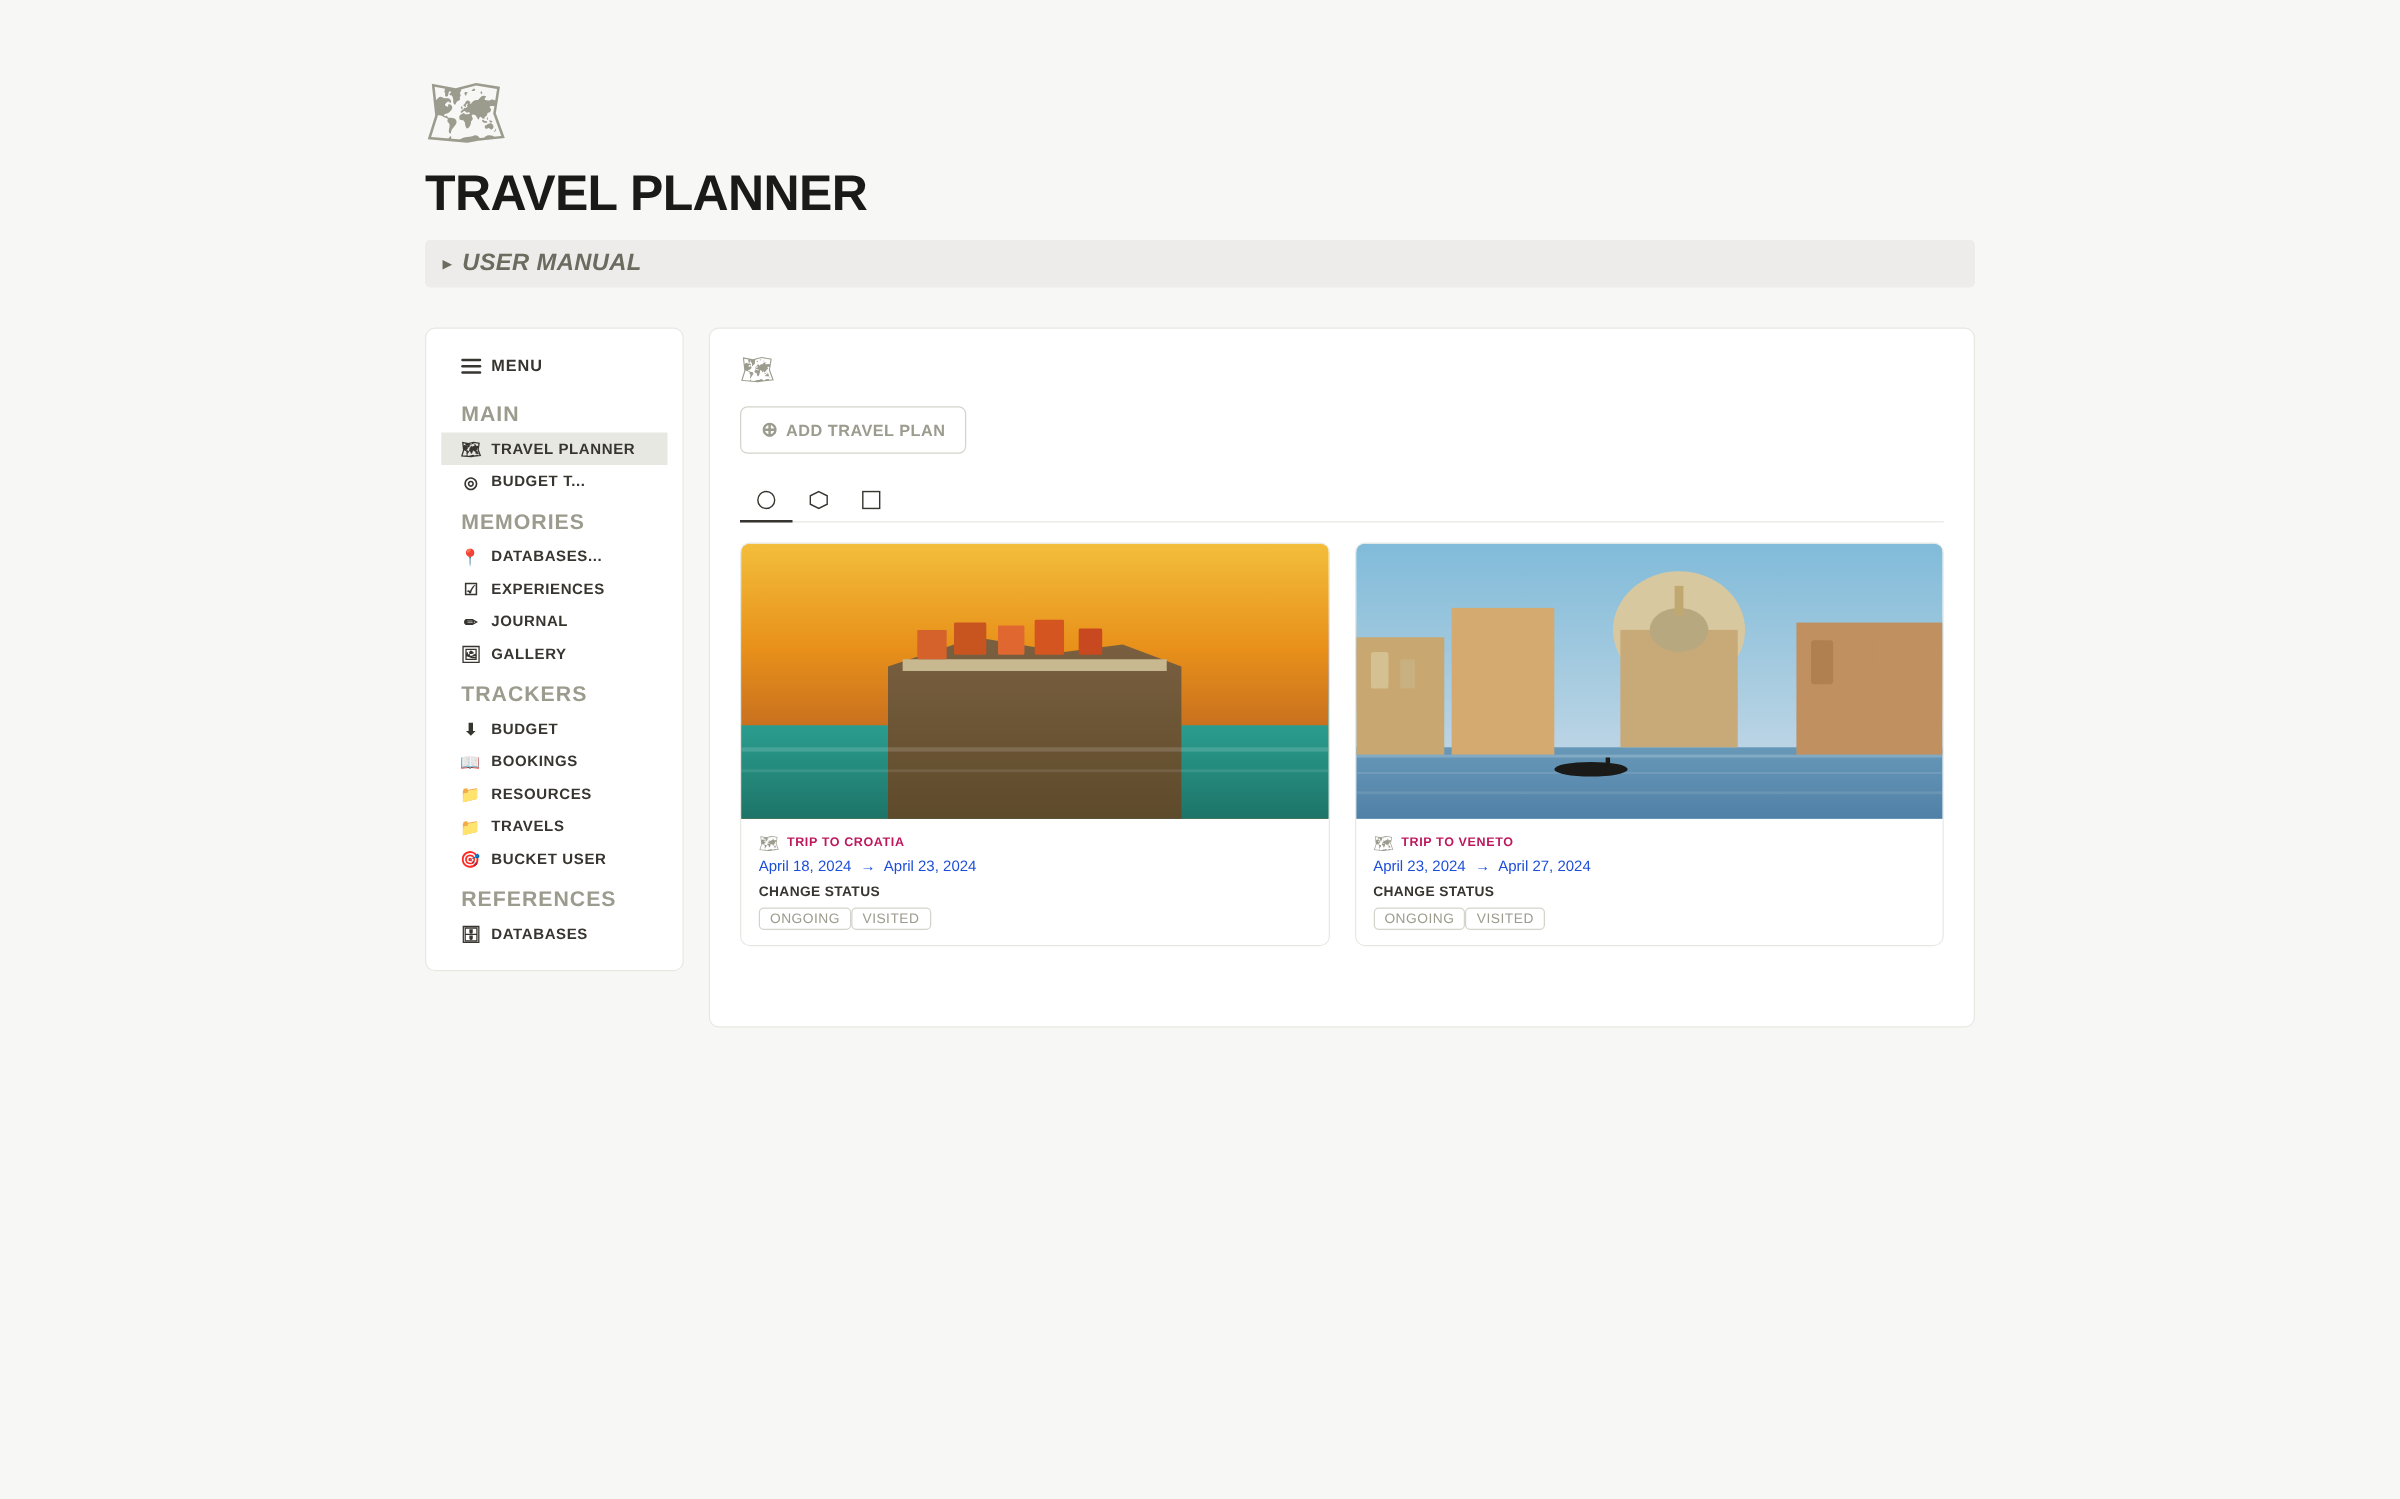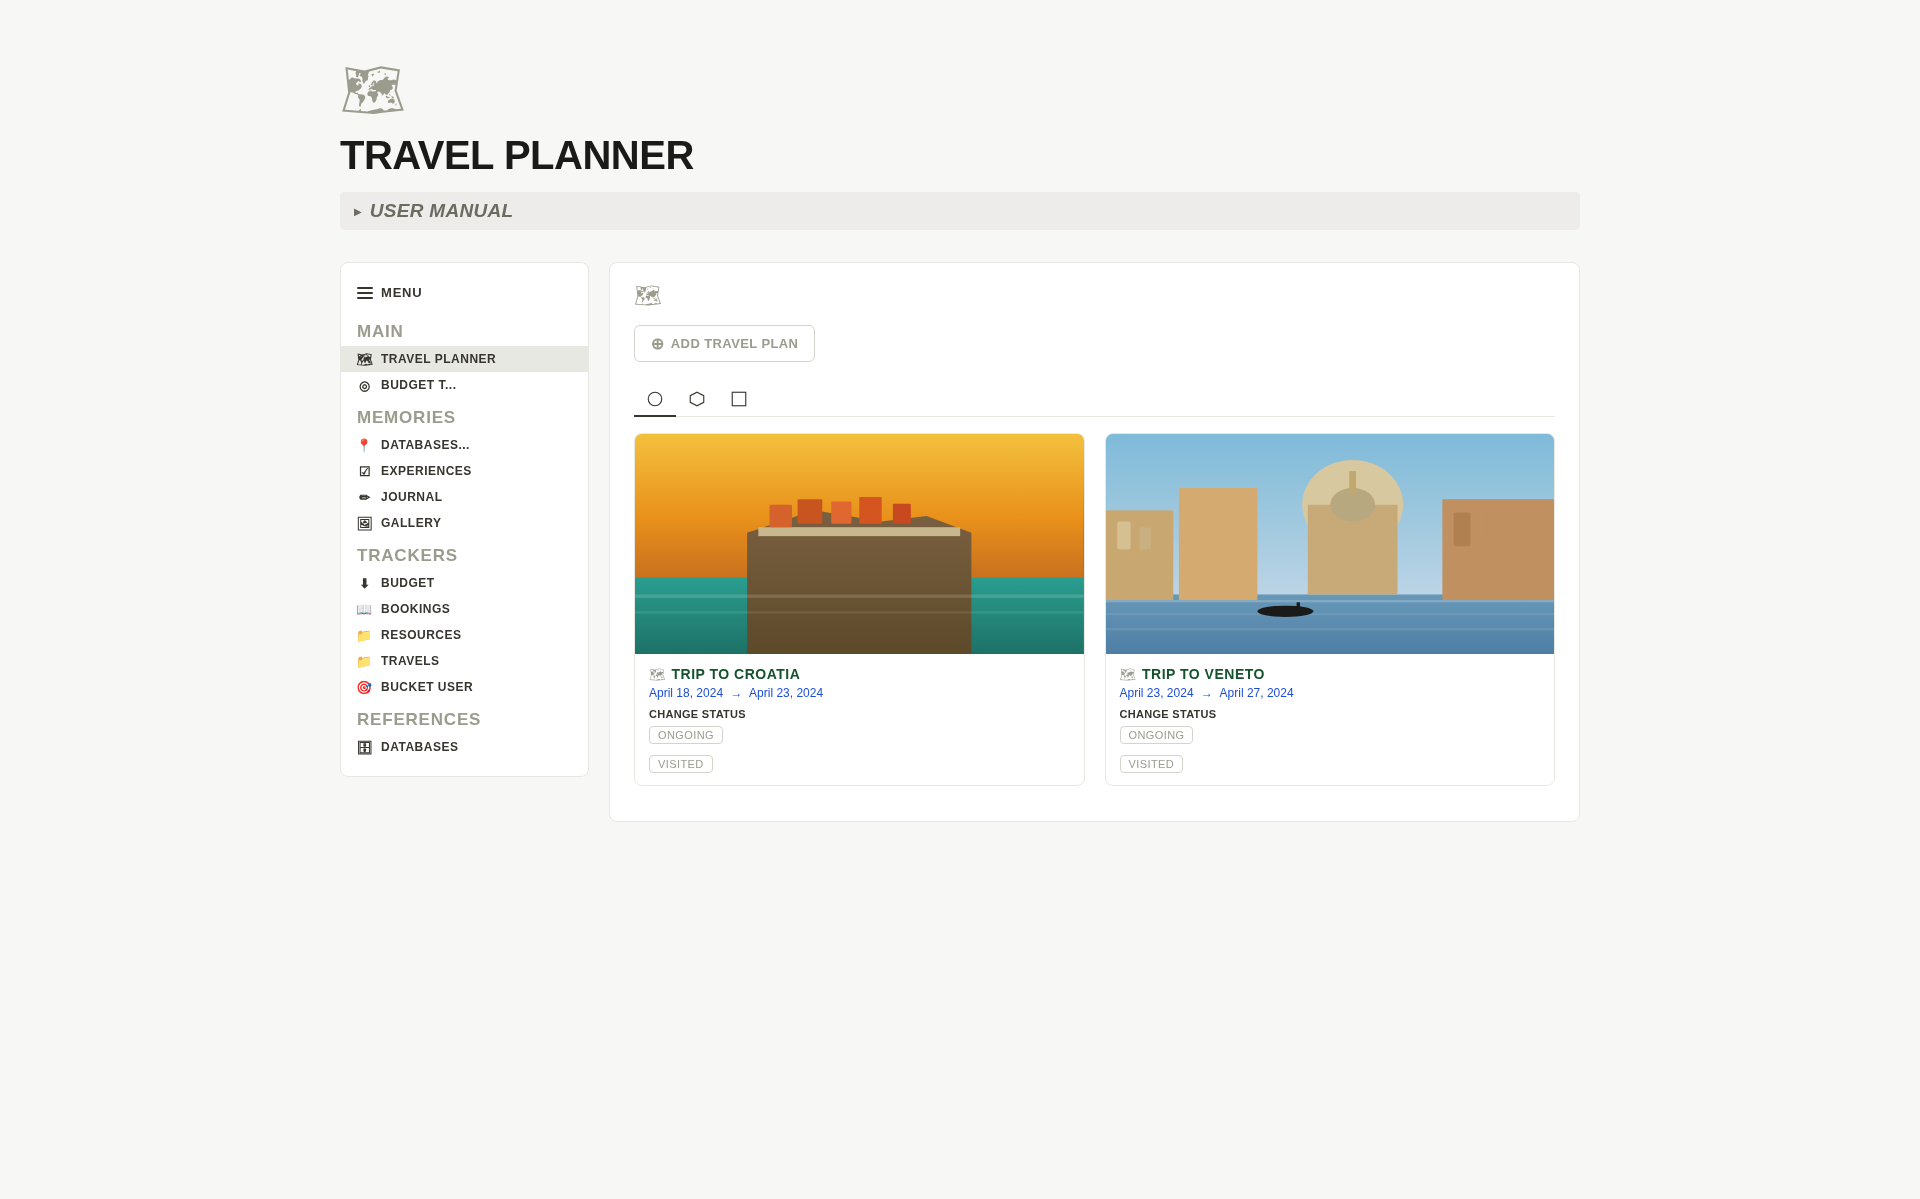--- a/index.html
+++ b/index.html
@@ -56,26 +56,26 @@
     }
 
     .content-area {
       display: flex;
       gap: 20px;
       align-items: flex-start;
     }
 
     
     .sidebar {
-      width: 249px;
+      width: 207px;
       flex-shrink: 0;
       background: #ffffff;
       border: 1px solid #e8e8e3;
       border-radius: 8px;
-      padding: 16px 0;
+      padding: 16px 12px;
     }
 
     .sidebar-menu-header {
       display: flex;
       align-items: center;
       gap: 8px;
       padding: 6px 16px 12px;
     }
 
     .menu-icon {
@@ -263,24 +263,24 @@
       gap: 6px;
       margin-bottom: 4px;
     }
 
     .card-title-icon {
       font-size: 13px;
       color: #9b9b8e;
     }
 
     .card-title {
-      font-size: 14px;
+      font-size: 10px;
       font-weight: 700;
       letter-spacing: 0.5px;
-      color: #14532d;
+      color: #be185d;
     }
 
     .card-dates {
       font-size: 12px;
       color: #1d4ed8;
       margin-bottom: 8px;
     }
 
     .card-dates .arrow-right {
       margin: 0 4px;
@@ -289,22 +289,22 @@
     .change-status-label {
       font-size: 11px;
       font-weight: 700;
       color: #37352f;
       letter-spacing: 0.3px;
       margin-bottom: 6px;
     }
 
     .status-badges {
       display: flex;
-      flex-direction: column;
-      gap: 11px;
+      flex-direction: row;
+      gap: 0;
     }
 
     .status-badge {
       display: inline-flex;
       align-items: center;
       padding: 2px 8px;
       border: 1px solid #d4d4cc;
       border-radius: 4px;
       font-size: 11px;
       color: #9b9b8e;

